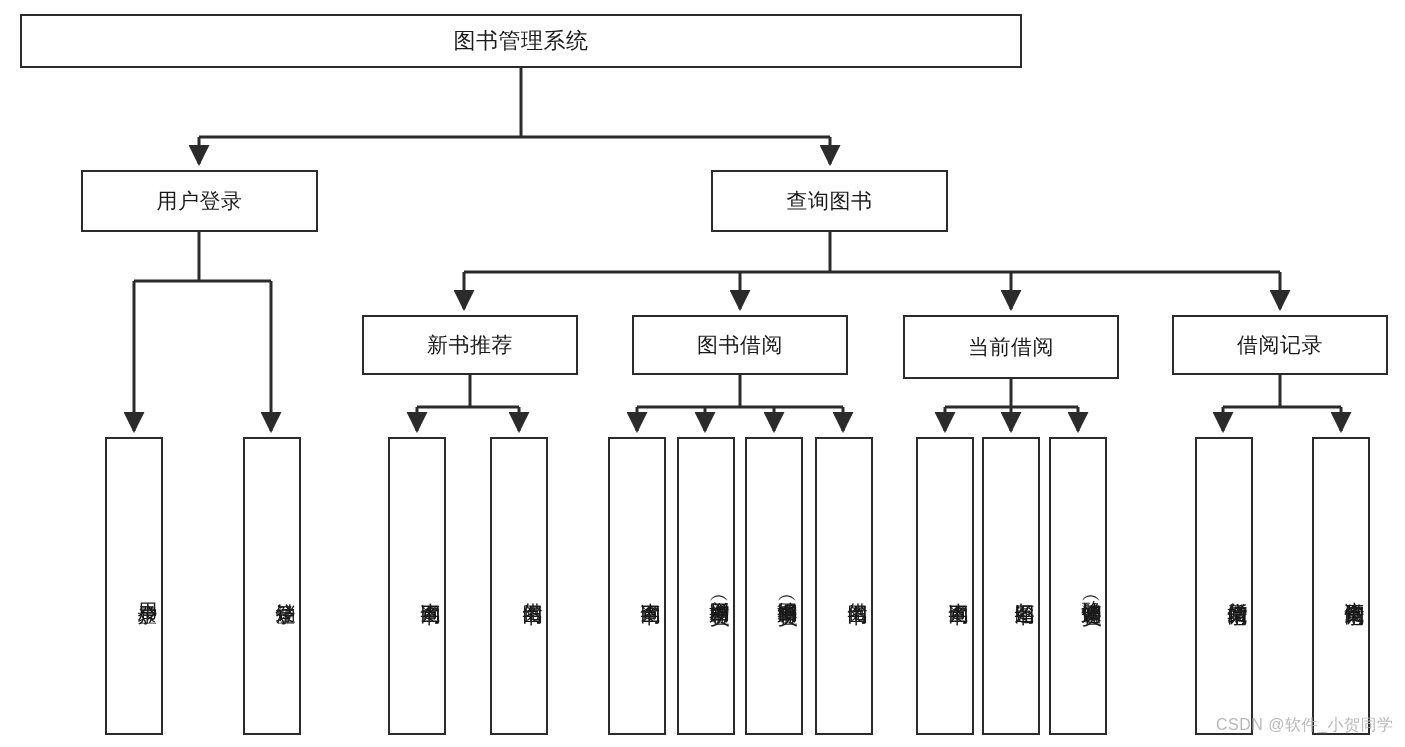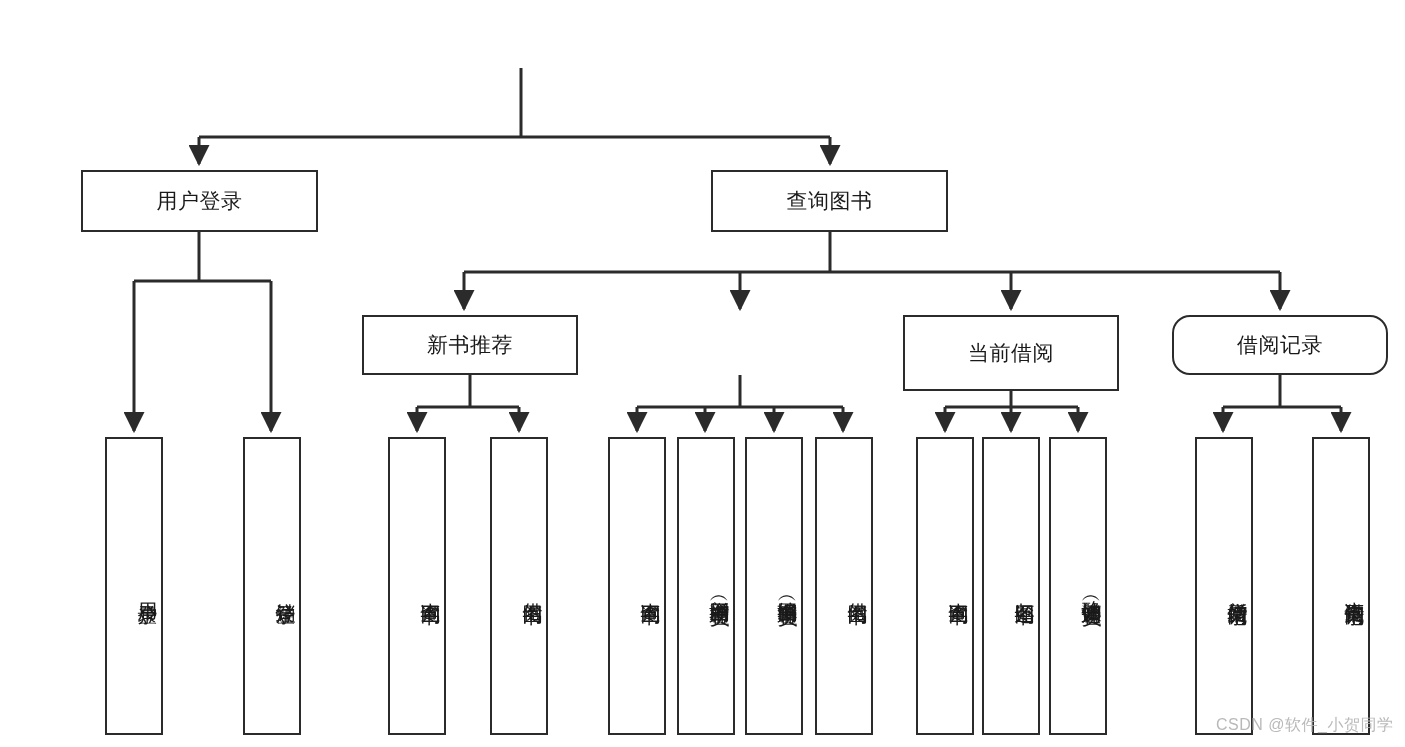--- a/index.html
+++ b/index.html
@@ -117,35 +117,41 @@
       <path d="M 1011 407 L 1011 431" marker-end="url(#arrow)"></path>
       <path d="M 1078 407 L 1078 431" marker-end="url(#arrow)"></path>
 
       <path d="M 1280 375 L 1280 407"></path>
       <path d="M 1223 407 L 1341 407"></path>
       <path d="M 1223 407 L 1223 431" marker-end="url(#arrow)"></path>
       <path d="M 1341 407 L 1341 431" marker-end="url(#arrow)"></path>
     </g>
   </svg>
 
+  <div class="node node-h node-root" style="left:20px; top:14px; width:1002px; height:54px;">
+    <span>图书管理系统</span>
+  </div>
 
   <div class="node node-h" style="left:81px; top:170px; width:237px; height:62px;">
     <span>用户登录</span>
   </div>
   <div class="node node-h" style="left:711px; top:170px; width:237px; height:62px;">
     <span>查询图书</span>
   </div>
 
   <div class="node node-h" style="left:362px; top:315px; width:216px; height:60px;">
     <span>新书推荐</span>
   </div>
-  <div class="node node-h" style="left:903px; top:315px; width:216px; height:76px;">
+  <div class="node node-h" style="left:632px; top:315px; width:216px; height:60px;">
+    <span>图书借阅</span>
+  </div>
+  <div class="node node-h" style="left:903px; top:315px; width:216px; height:64px;">
     <span>当前借阅</span>
   </div>
-  <div class="node node-h" style="left:1172px; top:315px; width:216px; height:60px;border-radius:18px;">
+  <div class="node node-h" style="left:1172px; top:315px; width:216px; height:60px;">
     <span>借阅记录</span>
   </div>
 
   <div class="node node-v" style="left:105px; top:437px; width:58px; height:298px;">
     <span class="vtext">用户登录</span>
   </div>
   <div class="node node-v" style="left:243px; top:437px; width:58px; height:298px;">
     <span class="vtext">注销登录</span>
   </div>
 

